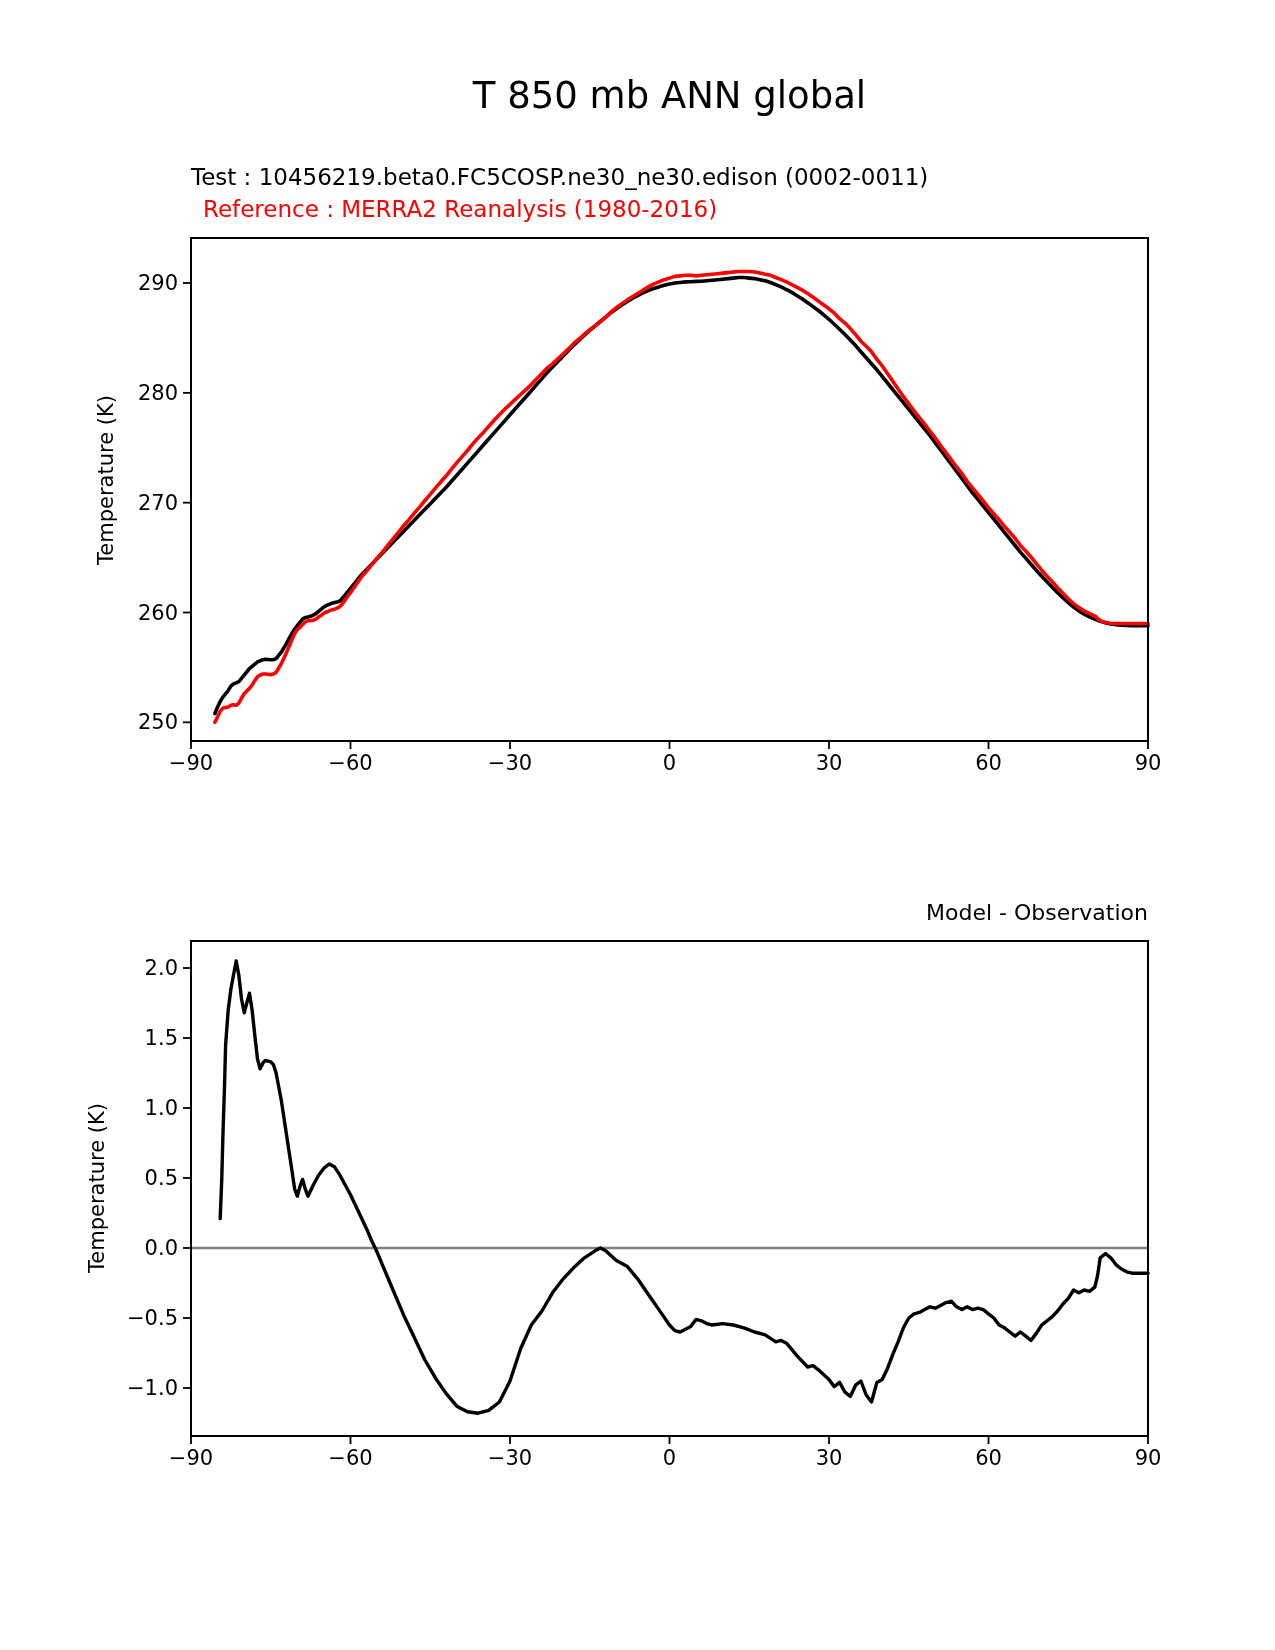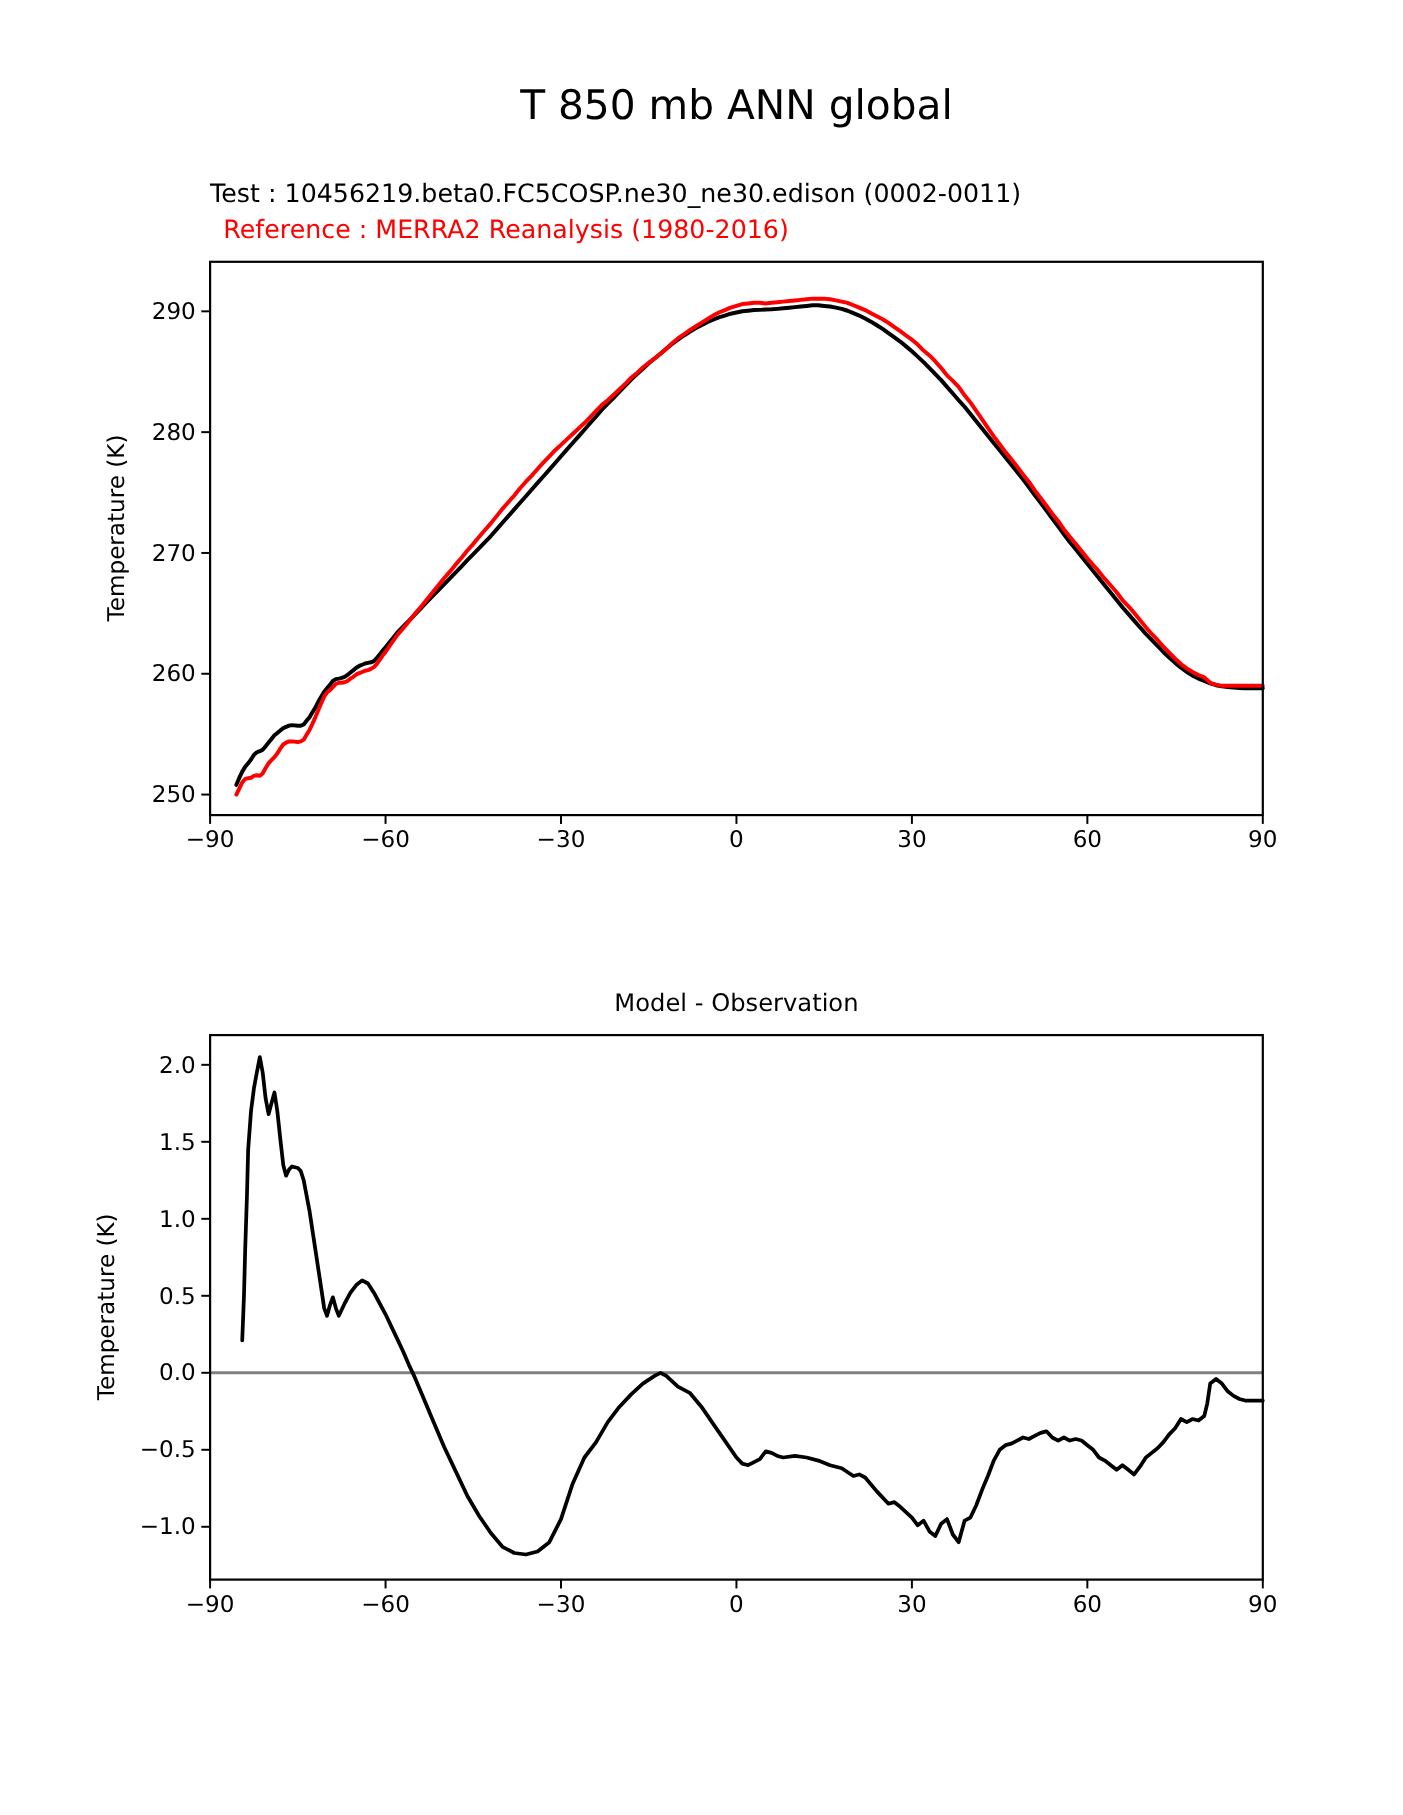--- a/index.html
+++ b/index.html
@@ -7,21 +7,21 @@
        font-family:"DejaVu Sans", sans-serif;color:#000;}
   .figure{position:absolute;left:0;top:0;width:1275px;height:1650px;}
   .main-title{position:absolute;left:191px;top:74px;width:957px;text-align:center;
               font-size:37px;color:#000;white-space:nowrap;}
   .test-label{position:absolute;left:191px;top:164px;font-size:23px;color:#000;white-space:nowrap;}
   .ref-label{position:absolute;left:191px;top:196px;font-size:23px;white-space:nowrap;margin-left:12px;}
   .ylabel{position:absolute;transform:translate(-50%,-50%) rotate(-90deg);
           transform-origin:center center;font-size:21px;white-space:nowrap;}
   .ylabel-top{left:106px;top:480px;}
   .ylabel-bottom{left:97px;top:1188px;}
-  .subtitle-bottom{position:absolute;left:191px;top:900px;width:957px;text-align:center;
+  .subtitle-bottom{position:absolute;left:191px;top:900px;width:957px;text-align:right;
                    font-size:22px;white-space:nowrap;}
   svg{position:absolute;left:0;top:0;}
   svg text{font-family:"DejaVu Sans", sans-serif;fill:#000;}
 </style>
 </head>
 <body>
 
 <div class="figure">
   <div class="main-title">T 850 mb ANN global</div>
   <div class="test-label">Test : 10456219.beta0.FC5COSP.ne30_ne30.edison (0002-0011)</div>

